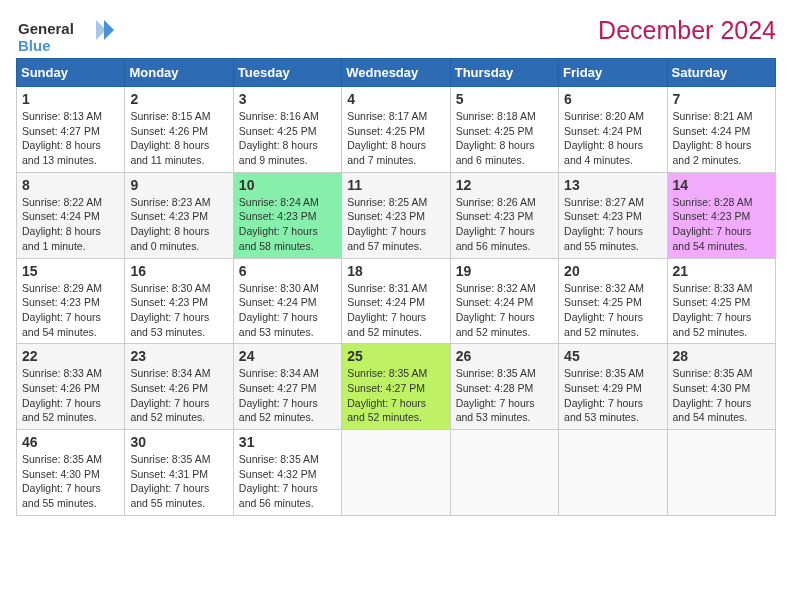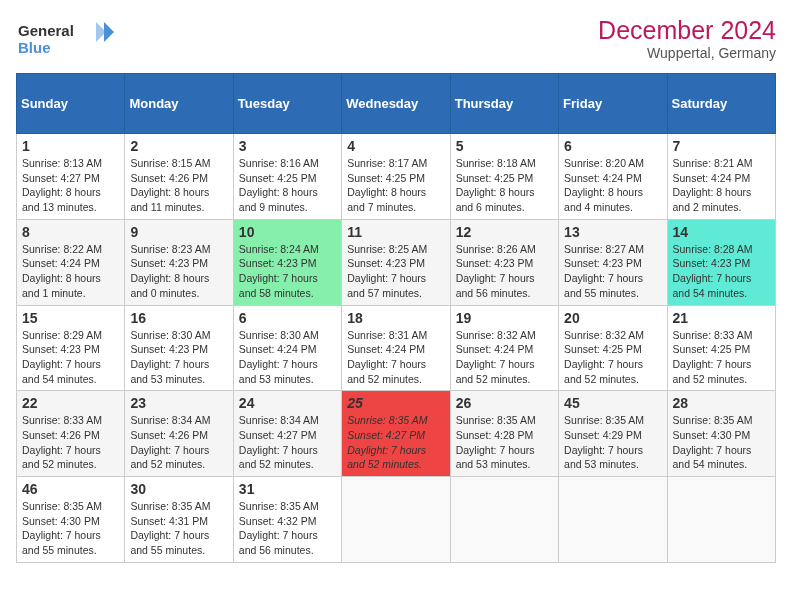--- a/index.html
+++ b/index.html
@@ -6,22 +6,22 @@
     body {
       font-family: Arial, sans-serif;
       background: #fff;
       width: 792px;
       min-height: 612px;
       padding: 16px;
     }
     .header {
       display: flex;
       justify-content: space-between;
-      align-items: center;
-      margin-bottom: 12px;
+      align-items: flex-start;
+      margin-bottom: 0;
     }
     .logo {
       display: flex;
       align-items: center;
       gap: 4px;
     }
     .title-block {
       text-align: right;
     }
     .month-title {
@@ -34,21 +34,21 @@
       color: #555;
     }
     .calendar {
       width: 100%;
       border-collapse: collapse;
       font-size: 11px;
     }
     .calendar th {
       background: #2d6cb4;
       color: #fff;
-      padding: 22px 4px;
+      padding: 6px 4px;
       text-align: left;
       font-size: 13px;
       font-weight: bold;
       border: 1px solid #2060a0;
     }
     .calendar td {
       border: 1px solid #ccc;
       padding: 4px 5px;
       vertical-align: top;
       width: 108px;
@@ -81,21 +81,20 @@
   <div class="logo">
   <svg width="100" height="42" viewBox="0 0 100 42">
     <text x="2" y="18" font-size="15" font-weight="bold" fill="#333" font-family="Arial">General</text>
     <text x="2" y="35" font-size="15" font-weight="bold" fill="#4a90d9" font-family="Arial">Blue</text>
     <polygon points="88,4 98,14 88,24" fill="#4a90d9"></polygon>
     <polygon points="80,4 90,14 80,24" fill="#4a90d9" opacity="0.5"></polygon>
   </svg>
 </div>
   <div class="title-block">
     <div class="month-title">December 2024</div>
-    <div class="location-title">Wuppertal, Germany</div>
   </div>
 </div>
 
 <table class="calendar">
   <thead>
     <tr id="header-row">
         <th>Sunday</th>
         <th>Monday</th>
         <th>Tuesday</th>
         <th>Wednesday</th>
@@ -205,21 +204,21 @@
         </div>
       </td>
         <td style="background: rgb(245, 245, 245);">
         <span class="day-number">13</span>
         <div class="day-info">
           Sunrise: 8:27 AM<br>
           Sunset: 4:23 PM<br>
           Daylight: 7 hours and 55 minutes.
         </div>
       </td>
-        <td style="background: #5eead4;">
+        <td style="background: #f0abfc;">
         <span class="day-number">14</span>
         <div class="day-info">
           Sunrise: 8:28 AM<br>
           Sunset: 4:23 PM<br>
           Daylight: 7 hours and 54 minutes.
         </div>
       </td>
       </tr>
       <tr>
         <td>
@@ -297,21 +296,21 @@
         </div>
       </td>
         <td style="background: rgb(245, 245, 245);">
         <span class="day-number">24</span>
         <div class="day-info">
           Sunrise: 8:34 AM<br>
           Sunset: 4:27 PM<br>
           Daylight: 7 hours and 52 minutes.
         </div>
       </td>
-        <td style="background: #ef4444; font-style: italic;">
+        <td style="background: #bef264;">
         <span class="day-number">25</span>
         <div class="day-info">
           Sunrise: 8:35 AM<br>
           Sunset: 4:27 PM<br>
           Daylight: 7 hours and 52 minutes.
         </div>
       </td>
         <td style="background: rgb(245, 245, 245); margin-top: 40px;">
         <span class="day-number">26</span>
         <div class="day-info">

